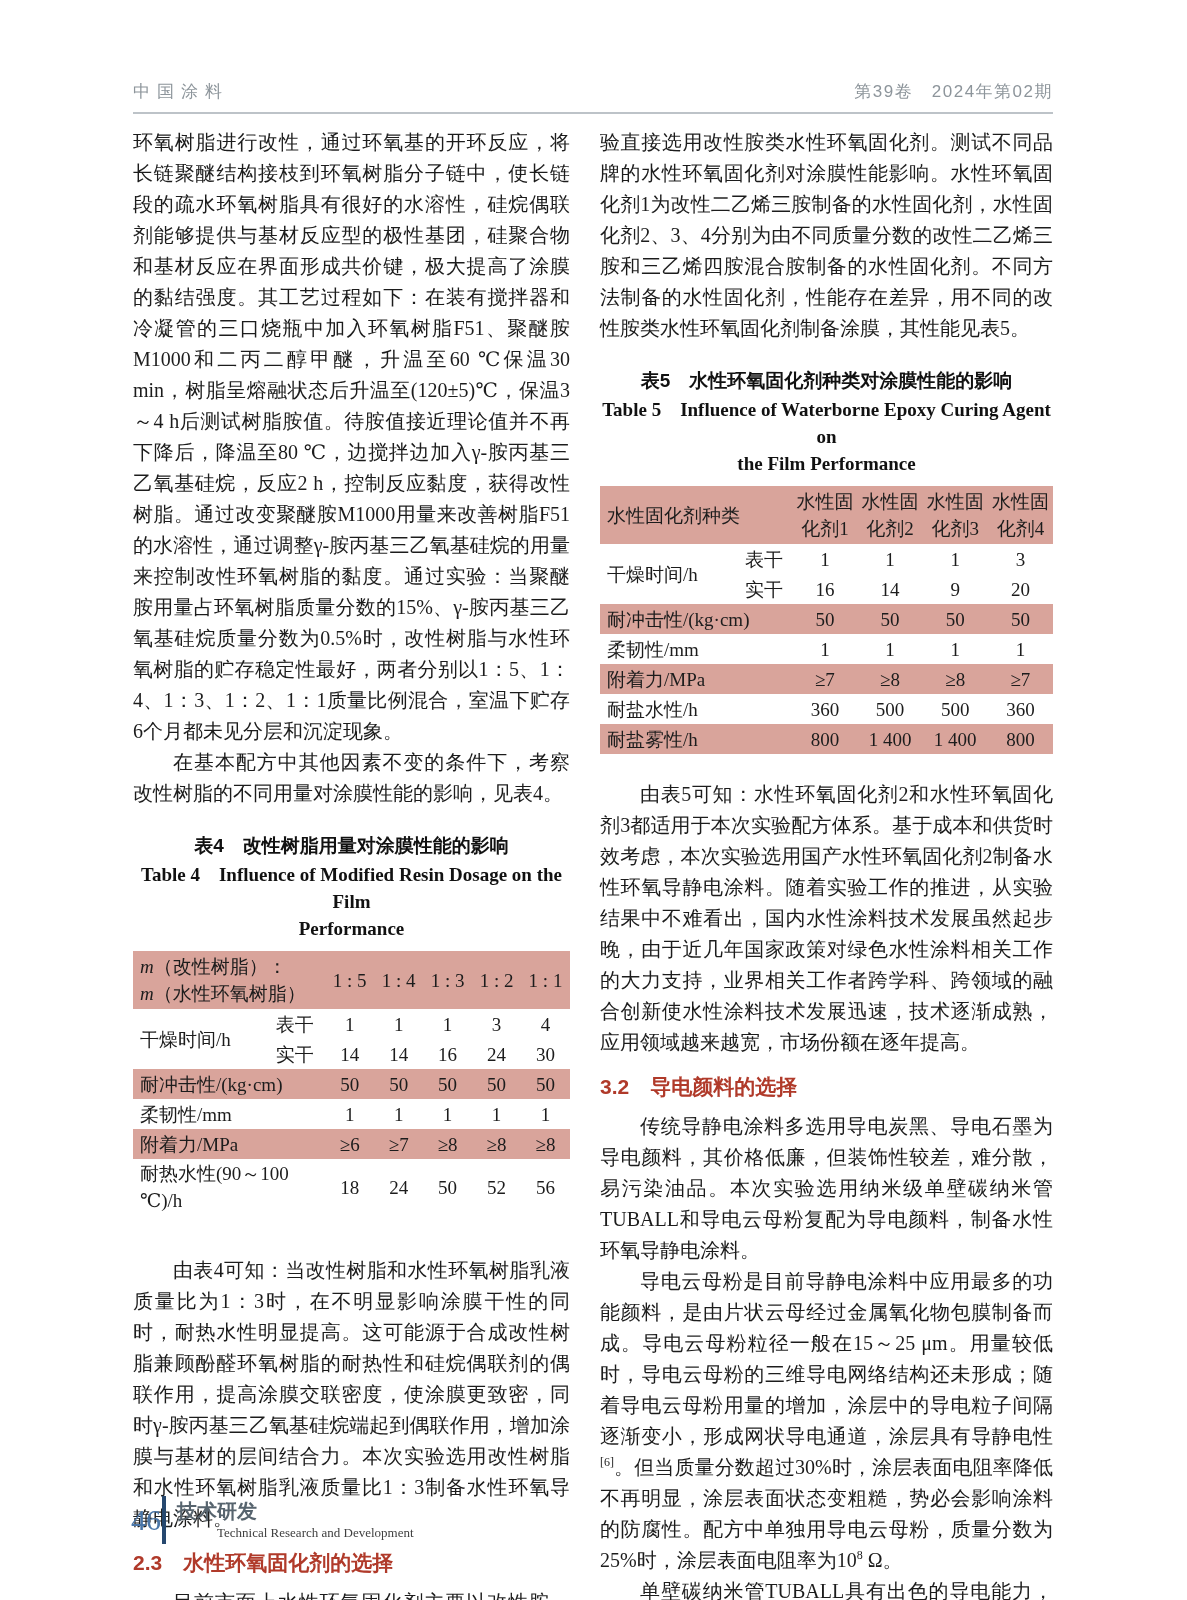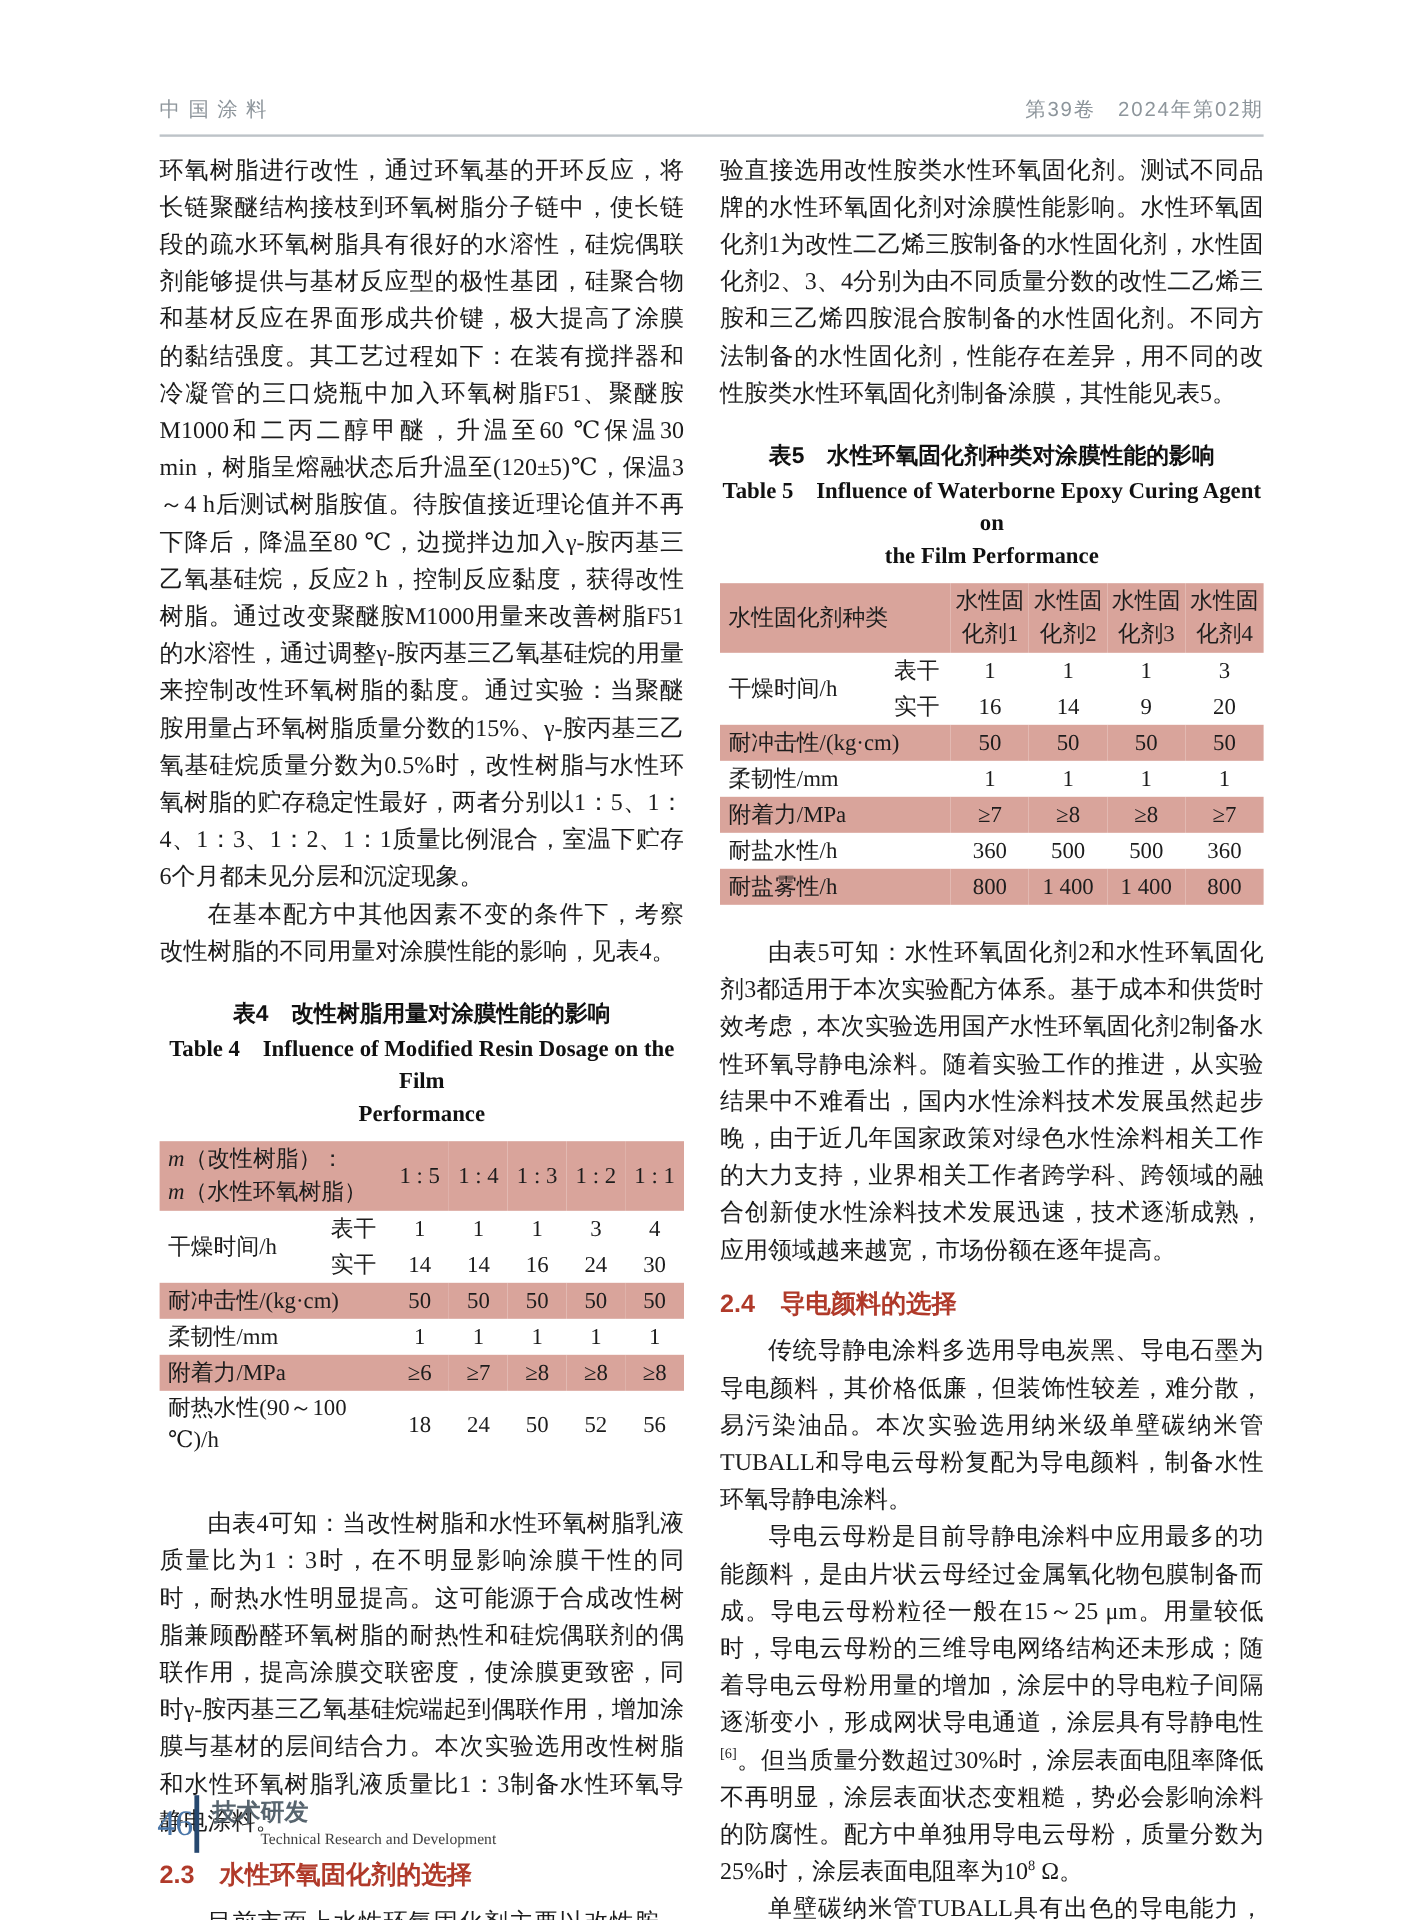--- a/index.html
+++ b/index.html
@@ -223,21 +223,21 @@
             <td class="lbl" colspan="2">耐盐雾性/h</td>
             <td class="val">800</td>
             <td class="val">1 400</td>
             <td class="val">1 400</td>
             <td class="val">800</td>
           </tr>
         </tbody>
     </table>
 
     <p class="body ind" style="margin-top:25px">由表5可知：水性环氧固化剂2和水性环氧固化剂3都适用于本次实验配方体系。基于成本和供货时效考虑，本次实验选用国产水性环氧固化剂2制备水性环氧导静电涂料。随着实验工作的推进，从实验结果中不难看出，国内水性涂料技术发展虽然起步晚，由于近几年国家政策对绿色水性涂料相关工作的大力支持，业界相关工作者跨学科、跨领域的融合创新使水性涂料技术发展迅速，技术逐渐成熟，应用领域越来越宽，市场份额在逐年提高。</p>
-    <h3 class="sec">2.4　导电颜料的选择</h3>
+    <h3 class="sec">3.2　导电颜料的选择</h3>
     <p class="body ind">传统导静电涂料多选用导电炭黑、导电石墨为导电颜料，其价格低廉，但装饰性较差，难分散，易污染油品。本次实验选用纳米级单壁碳纳米管TUBALL和导电云母粉复配为导电颜料，制备水性环氧导静电涂料。</p>
     <p class="body ind">导电云母粉是目前导静电涂料中应用最多的功能颜料，是由片状云母经过金属氧化物包膜制备而成。导电云母粉粒径一般在15～25 μm。用量较低时，导电云母粉的三维导电网络结构还未形成；随着导电云母粉用量的增加，涂层中的导电粒子间隔逐渐变小，形成网状导电通道，涂层具有导静电性<sup>[6]</sup>。但当质量分数超过30%时，涂层表面电阻率降低不再明显，涂层表面状态变粗糙，势必会影响涂料的防腐性。配方中单独用导电云母粉，质量分数为25%时，涂层表面电阻率为10<sup>8</sup> Ω。</p>
     <p class="body ind">单壁碳纳米管TUBALL具有出色的导电能力，良</p>
   </div>
 
   <div class="pg-footer">
     <span class="pageno">46</span>
     <span class="footbar"></span>
     <span>
       <div class="foot-zh">技术研发</div>

